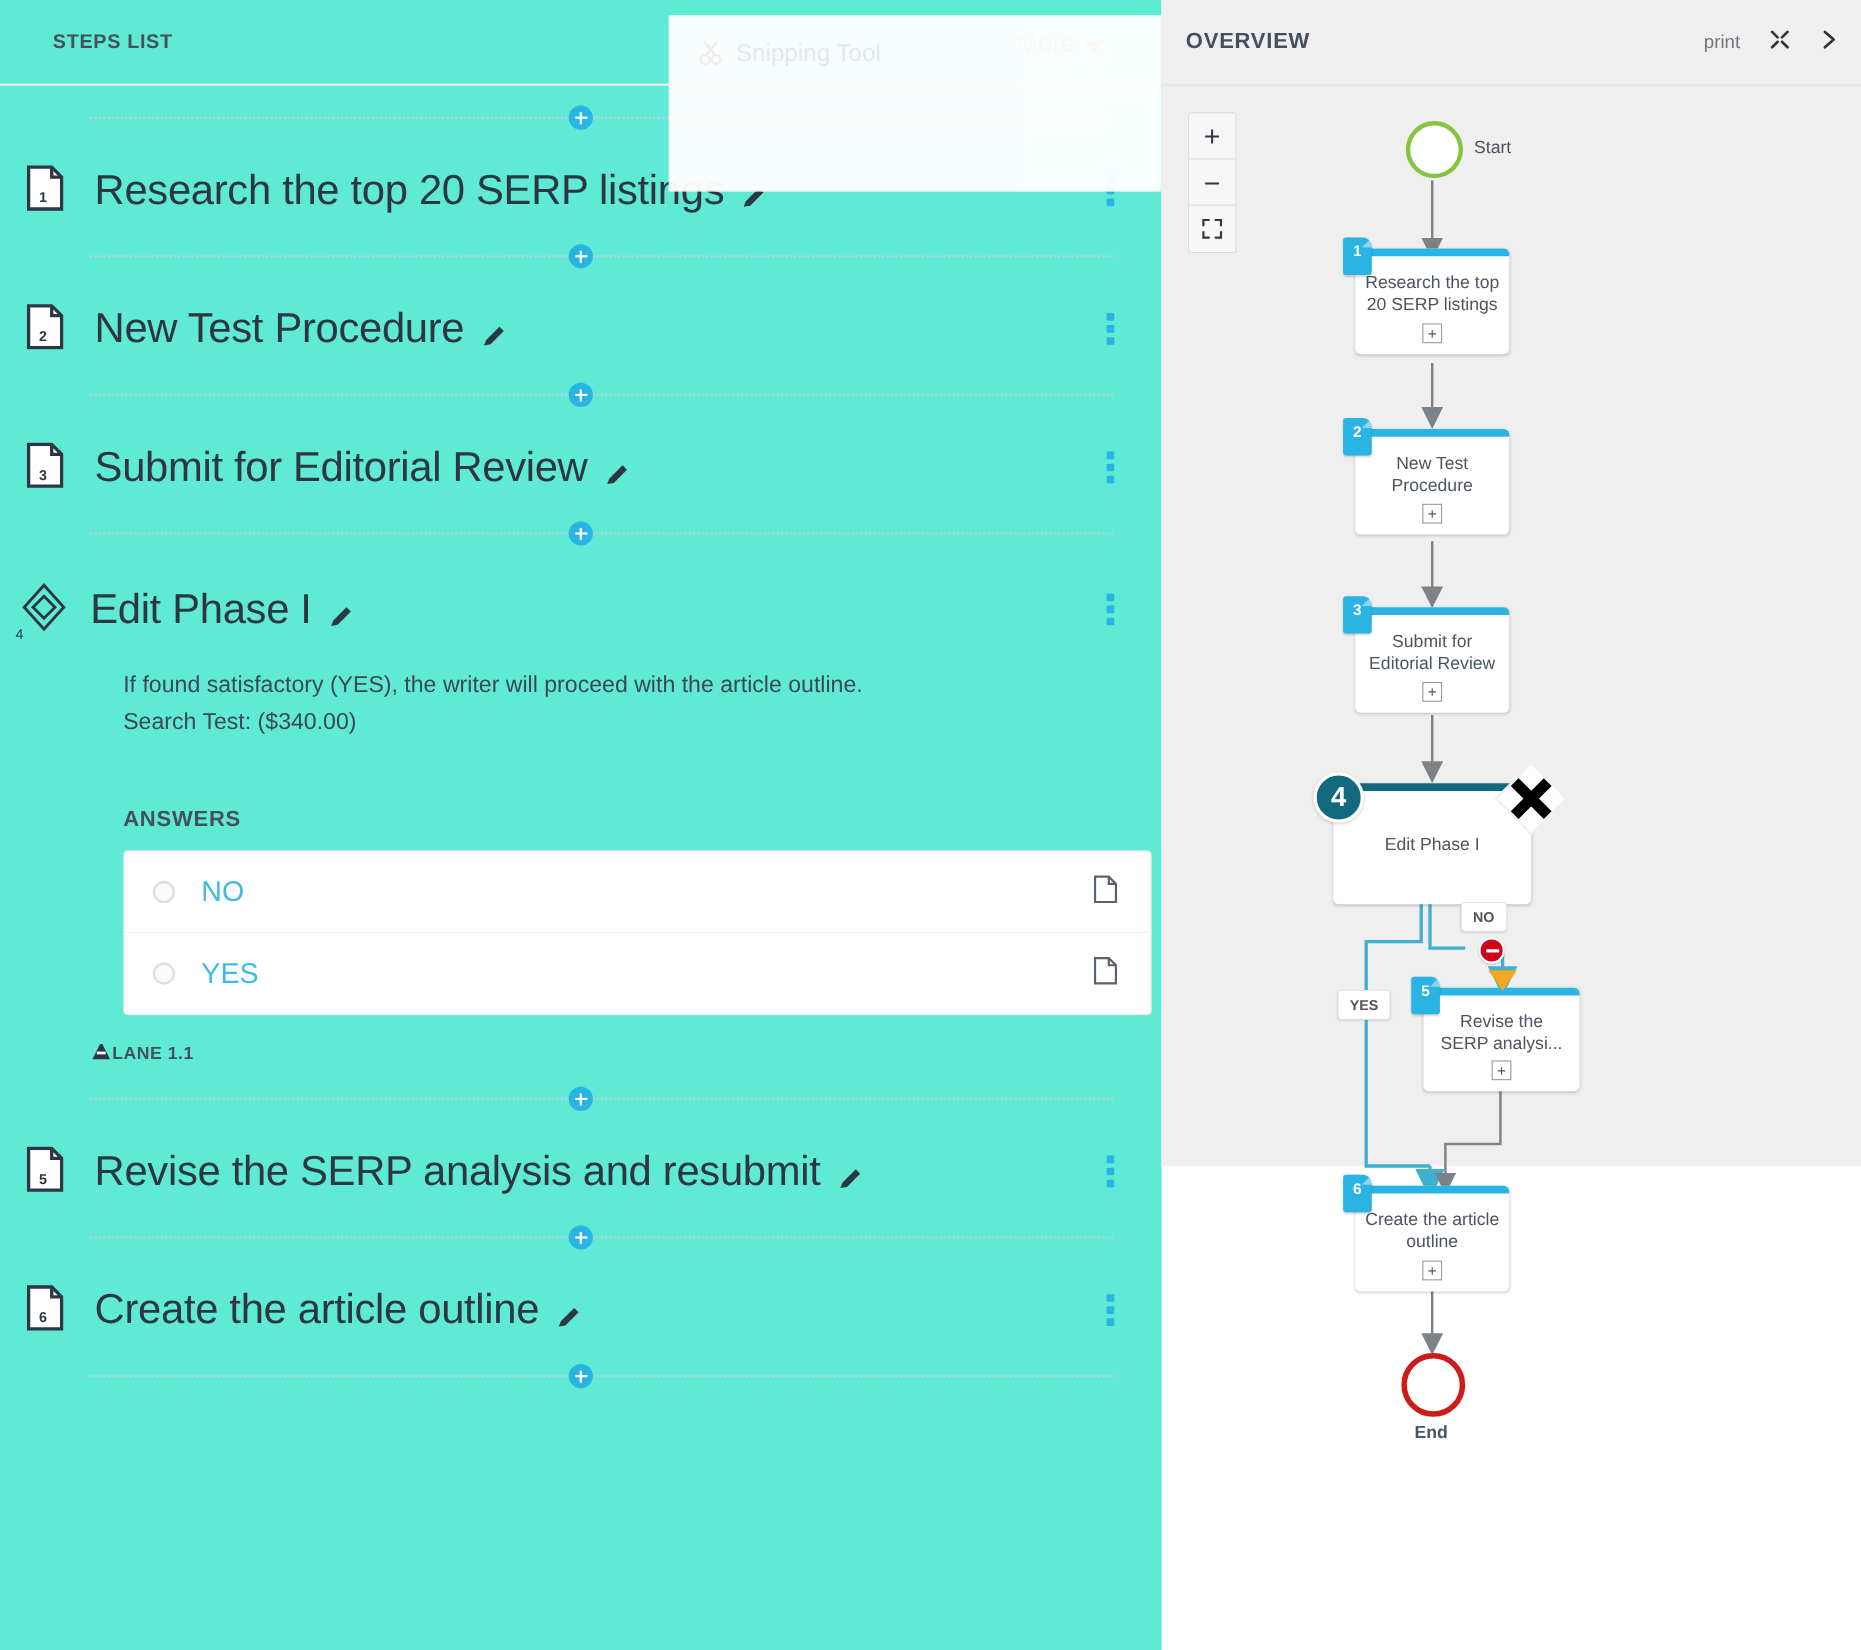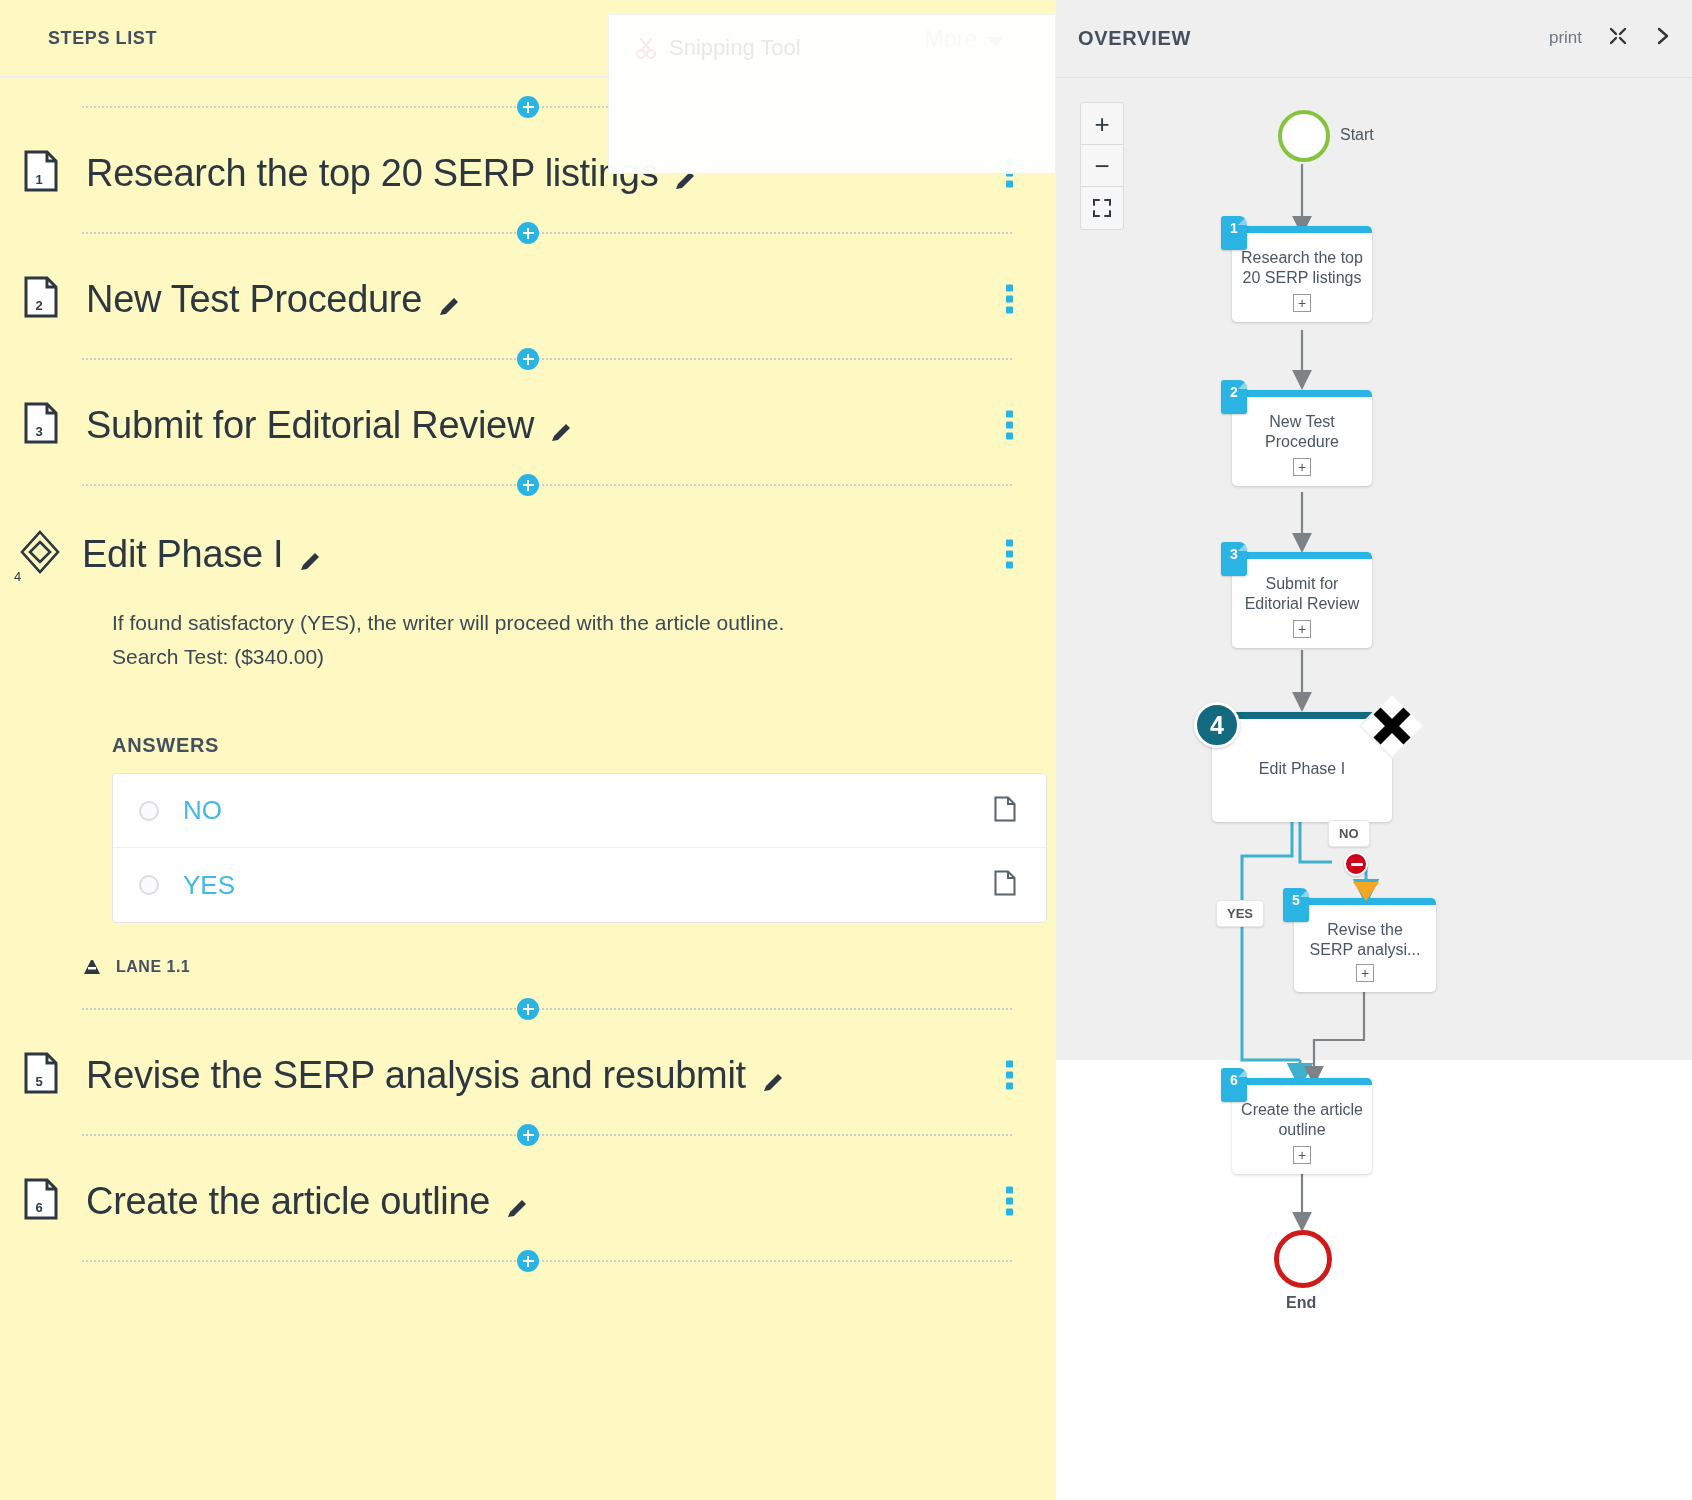--- a/index.html
+++ b/index.html
@@ -11,21 +11,21 @@
     overflow:hidden;
     position:relative;
   }
 
   
   #app { display:flex; width:1692px; height:1500px; }
 
   
   #steps-pane {
     width:1056px; height:1500px;
-    background:#fef9c3;
+    background:#5eead4;
     position:relative;
     overflow:hidden;
   }
   #steps-header {
     height:78px; position:relative;
     border-bottom:2px solid #eceef0;
     display:flex; align-items:center;
   }
   #steps-title {
     font-size:18px; font-weight:700; letter-spacing:.6px;
@@ -108,22 +108,22 @@
   }
   .answer-row:last-child{border-bottom:none;}
   .radio{
     width:20px;height:20px;border-radius:50%;border:2px solid #dadde1;background:#fbfbfc;
     flex:0 0 auto; cursor:pointer;
   }
   .answer-text{ margin-left:24px; font-size:26px; color:#3fb9e8; }
   .answer-doc{ position:absolute; right:30px; top:50%; transform:translateY(-50%); cursor:pointer;}
 
   .lane-row{
-    margin-left:82px; margin-top:35px;
-    display:flex; align-items:flex-start; gap:14px;
+    margin-left:82px; margin-top:24px;
+    display:flex; align-items:center; 
   }
   .lane-label{ font-size:16px; font-weight:700; letter-spacing:.5px; color:#44505e; }
 
   
   #overview-pane{
     width:636px; height:1060px; background:#efefef; position:relative;
   }
   #ov-header{
     height:78px; background:#efefef; position:relative;
     display:flex; align-items:center; border-bottom:1px solid #e2e2e2;

